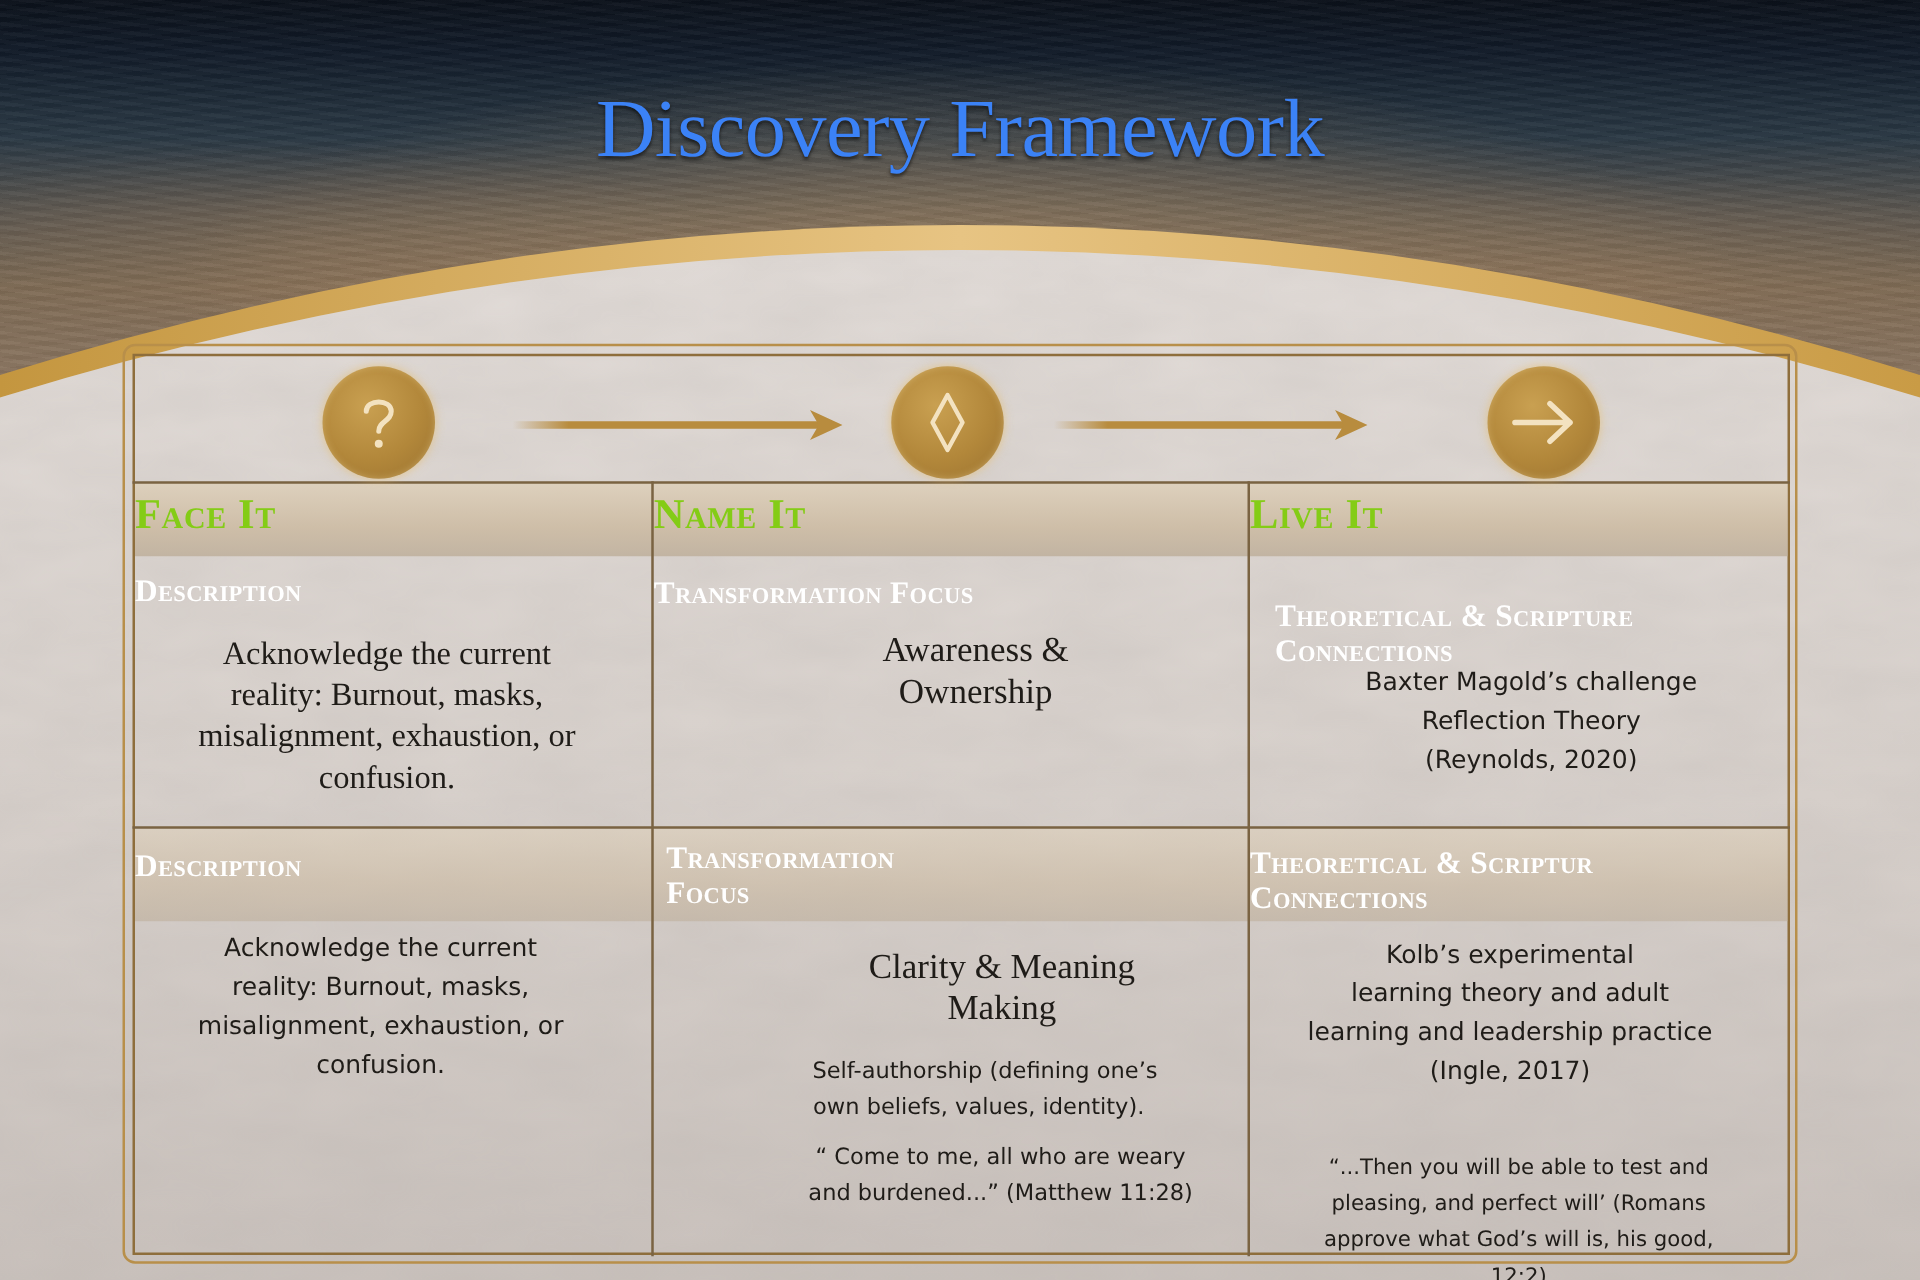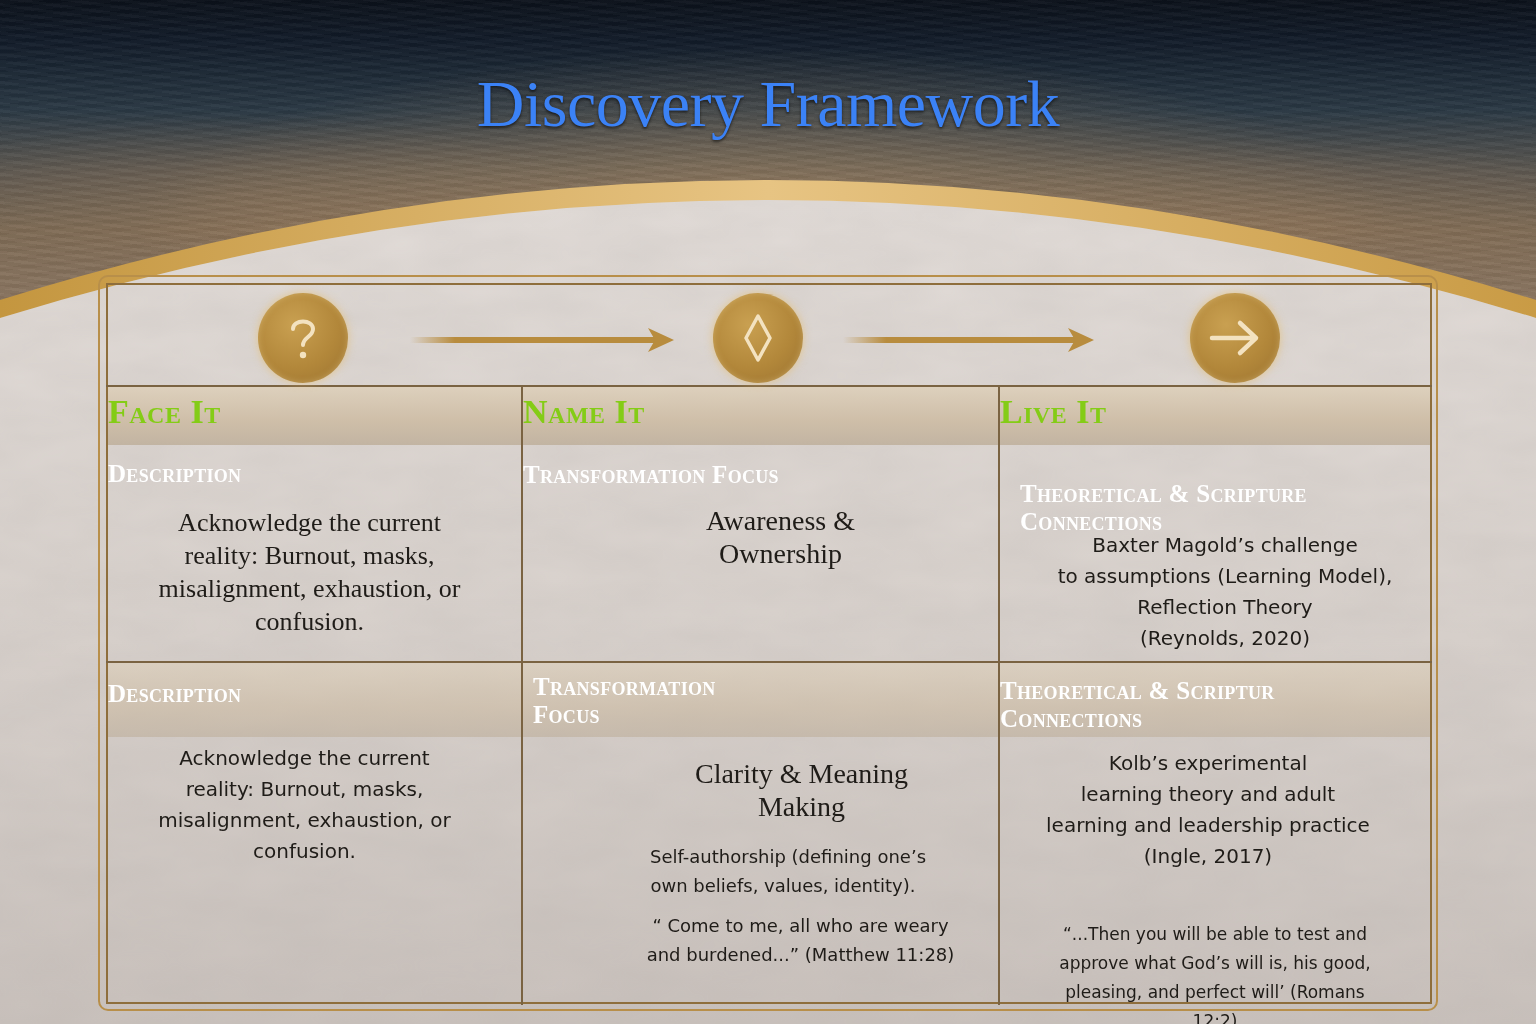--- a/index.html
+++ b/index.html
@@ -183,21 +183,20 @@
   <span class="line">Awareness &amp;</span>
   <span class="line">Ownership</span>
 </div>
 
 <div class="sec-head" style="left:1020px; width:430px; top:462px;margin-top:18px;">
   <span class="line">Theoretical &amp; Scripture</span>
   <span class="line">Connections</span>
 </div>
 <div class="body-sans" style="left:1000px; width:460px; top:530px;">
   <span class="line" style="margin-left:-10px;">Baxter Magold’s challenge</span>
-  <span class="line" style="margin-left:-10px;">to assumptions (Learning Model),</span>
   <span class="line" style="margin-left:-10px;">Reflection Theory</span>
   <span class="line" style="margin-left:-10px;">(Reynolds, 2020)</span>
 </div>
 
 <div class="sec-head" style="left:108px; width:403px; top:680px;">
   <span class="line">Description</span>
 </div>
 <div class="body-sans" style="left:98px; width:413px; top:743px;">
   <span class="line">Acknowledge the current</span>
   <span class="line">reality: Burnout, masks,</span>
@@ -227,16 +226,16 @@
   <span class="line">Connections</span>
 </div>
 <div class="body-sans" style="left:1000px; width:400px; top:748px;padding-left:16px;">
   <span class="line">Kolb’s experimental</span>
   <span class="line">learning theory and adult</span>
   <span class="line">learning and leadership practice</span>
   <span class="line">(Ingle, 2017)</span>
 </div>
 <div class="body-sans small" style="left:1000px; width:430px; top:920px; font-size:17px;">
   <span class="line">“...Then you will be able to test and</span>
+  <span class="line">pleasing, and perfect will’ (Romans</span>
   <span class="line">approve what God’s will is, his good,</span>
-  <span class="line">pleasing, and perfect will’ (Romans</span>
   <span class="line">12:2)</span>
 </div>
 
 </body></html>

